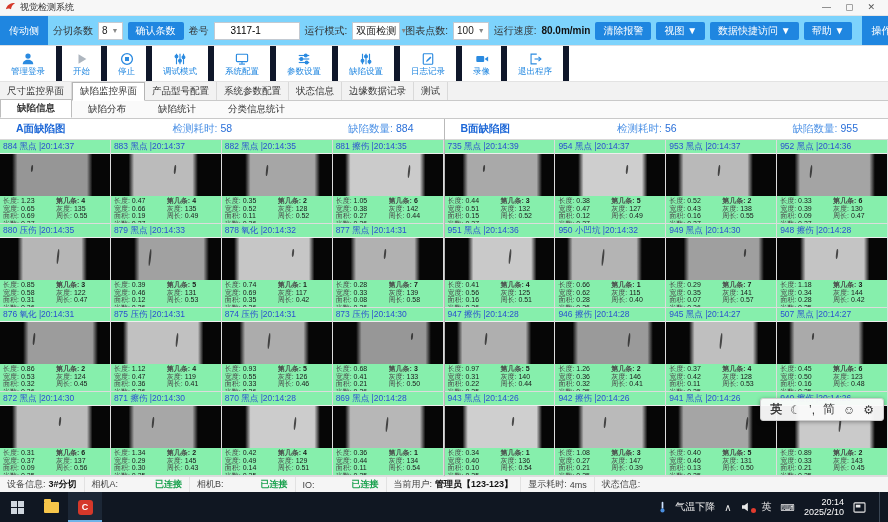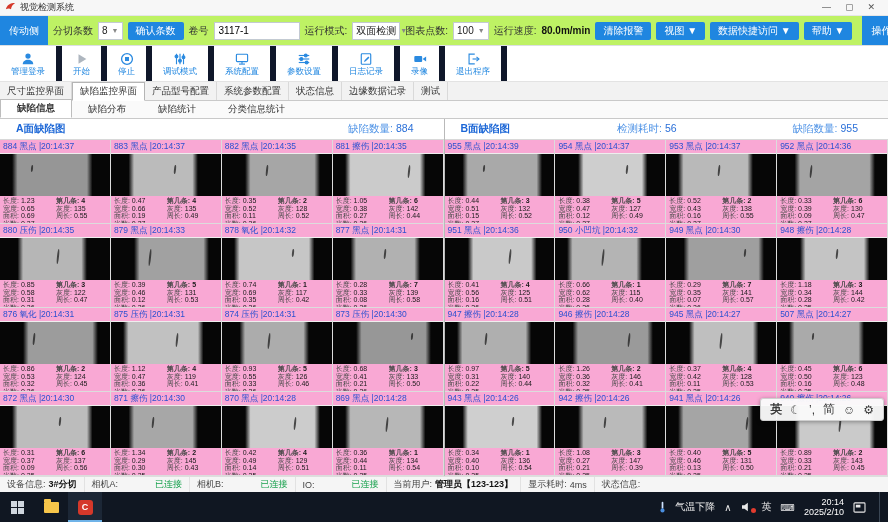--- a/index.html
+++ b/index.html
@@ -5,27 +5,27 @@
   html,body{margin:0;padding:0;background:#000;}
   .screen{width:888px;height:522px;position:relative;overflow:hidden;background:#fff;
     font-family:"Liberation Sans","DejaVu Sans",sans-serif;display:flex;flex-direction:column;color:#222;}
   
   .titlebar{height:15px;background:#f7f7f7;border-bottom:1px solid #e6e6e6;display:flex;align-items:center;padding:0 5px;font-size:9px;flex:0 0 auto;}
   .logo{width:11px;height:11px;margin-right:4px;display:inline-flex;}
   .title{color:#333;}
   .wbtns{margin-left:auto;display:flex;gap:14px;color:#555;font-size:9px;padding-right:8px;}
   .wbtns span{cursor:default;line-height:15px;}
   
-  .toolbar1{height:29px;background:#bef264;border-bottom:1px solid #dcdfe3;display:flex;align-items:center;gap:5px;padding:0 0 0 0;font-size:10px;flex:0 0 auto;white-space:nowrap;}
+  .toolbar1{height:29px;background:#7dd3fc;border-bottom:1px solid #dcdfe3;display:flex;align-items:center;gap:5px;padding:0 0 0 0;font-size:10px;flex:0 0 auto;white-space:nowrap;}
   .btn-blue{background:#1f86e0;color:#fff;padding:4px 8px;border-radius:2px;font-size:10px;line-height:10px;}
   .btn-side{border-radius:0;height:29px;display:flex;align-items:center;padding:0 9px;box-sizing:border-box;}
   .lab1{color:#333;}
   .combo{background:#fff;border:1px solid #c3cad2;height:18px;display:inline-flex;align-items:center;justify-content:space-between;padding:0 3px;box-sizing:border-box;}
   .combo .arr{color:#888;font-size:7px;margin-left:4px;}
-  .tinput{background:#fff;border:1px solid #c3cad2;height:18px;font-size:10px;padding:0 4px;box-sizing:border-box;font-family:inherit;}
+  .tinput{background:#fff;border:1px solid #c3cad2;height:18px;font-size:10px;padding:0 16px;box-sizing:border-box;font-family:inherit;}
   .sp{flex:1;}
   
   .toolbar2{height:35px;background:#fff;border-bottom:1px solid #e3e3e3;display:flex;align-items:stretch;flex:0 0 auto;}
   .action{display:flex;flex-direction:column;align-items:center;justify-content:center;gap:1px;padding:0 11px;border-right:6px solid #0f172a;cursor:default;}
   .action .alabel{font-size:8.5px;color:#1f86e0;line-height:9px;}
   .aicon{height:15px;display:flex;align-items:center;}
   
   .tabs{height:18px;background:#f2f2f2;display:flex;font-size:9.5px;flex:0 0 auto;border-bottom:1px solid #c9c9c9;}
   .tab{padding:0 7px;display:flex;align-items:center;color:#333;border-right:1px solid #d9d9d9;}
   .tab.active{background:#fff;border:1px solid #b5b5b5;border-bottom:1px solid #fff;margin-bottom:-1px;}
@@ -35,34 +35,34 @@
   
   .main{flex:1;display:flex;border-top:1px solid #c9c9c9;min-height:0;}
   .panel{flex:1;display:flex;flex-direction:column;min-width:0;border-right:1px solid #b9b9b9;}
   .panel:last-child{border-right:none;}
   .panel-head{height:20px;display:flex;align-items:center;padding:0 16px;border-bottom:1px solid #d8d8d8;font-size:10.5px;flex:0 0 auto;}
   .p-title{color:#1b66d6;font-weight:bold;flex:1.3;}
   .p-mid{flex:1.1;color:#4f93e6;}
   .p-right{flex:.9;color:#4f93e6;text-align:right;padding-right:14px;}
   .p-val{color:#2a6fd8;margin-left:3px;}
   .grid{flex:1;display:grid;grid-template-columns:repeat(4,1fr);grid-template-rows:repeat(4,1fr);min-height:0;}
-  .cell{border-right:1px solid #dcdcdc;border-bottom:1px solid #dcdcdc;display:flex;flex-direction:column;min-width:0;min-height:0;overflow:hidden;background:#f9a8d4;}
+  .cell{border-right:1px solid #dcdcdc;border-bottom:1px solid #dcdcdc;display:flex;flex-direction:column;min-width:0;min-height:0;overflow:hidden;background:#86efac;}
   .cell-head{height:12px;font-size:8.5px;color:#2b50d0;display:flex;align-items:center;padding:1px 3px 0 3px;white-space:nowrap;overflow:hidden;flex:0 0 auto;}
   .cell-img{height:42px;position:relative;flex:0 0 auto;border-top:1px solid #eee;}
   .mark{position:absolute;top:26%;width:2px;background:rgba(30,30,30,.75);border-radius:45%;transform:rotate(6deg);}
   .cell-info{flex:1;display:flex;gap:2px;padding:1px 3px;font-size:7px;line-height:7.6px;color:#1a1a1a;min-height:0;overflow:hidden;}
   .icol{flex:1;min-width:0;}
   .irow{display:flex;white-space:nowrap;overflow:hidden;}
   .irow .lab{color:#4a4a4a;margin-right:2px;}
   .irow.strip{font-weight:bold;}
   
   .statusbar{height:15px;background:#f5f5f5;border-top:1px solid #dddddd;display:flex;font-size:9px;color:#444;flex:0 0 auto;}
   .seg{padding:0 7px;display:flex;align-items:center;gap:3px;border-right:1px solid #e2e2e2;height:100%;}
   .bold{font-weight:bold;color:#111;}
-  .green{color:#18a14d;font-weight:normal;padding-left:34px;}
+  .green{color:#18a14d;font-weight:bold;padding-left:34px;}
   
   .taskbar{height:30px;background:#101722;display:flex;align-items:center;color:#fff;flex:0 0 auto;font-size:9px;}
   .tb-icon{width:34px;height:30px;display:flex;align-items:center;justify-content:center;}
   .winlogo{display:grid;grid-template-columns:6px 6px;grid-template-rows:6px 6px;gap:1px;}
   .winlogo i{background:#cfd6de;}
   .folder{width:15px;height:11px;background:#f7c64a;border-radius:1px;position:relative;}
   .folder:before{content:"";position:absolute;top:-3px;left:0;width:7px;height:3px;background:#f7c64a;border-radius:1px 1px 0 0;}
   .appred{width:15px;height:15px;background:#d5382a;border-radius:3px;display:flex;align-items:center;justify-content:center;color:#fff;font-size:9px;font-weight:bold;}
   .tb-icon.activeapp{box-shadow:inset 0 -2px 0 #6fb3e8;background:#1c2736;}
   .tb-right{margin-left:auto;display:flex;align-items:center;gap:9px;padding-right:4px;}
@@ -183,20 +183,33 @@
             <line x1="2" y1="12" x2="14" y2="12"></line>
             <circle cx="10" cy="4" r="1.6"></circle>
             <circle cx="5" cy="8" r="1.6"></circle>
             <circle cx="11" cy="12" r="1.6"></circle>
           </svg>
         </span>
         <span class="alabel">参数设置</span>
       </div>
       <div class="action">
         <span class="aicon">
+          <svg viewBox="0 0 16 16" width="14" height="14" stroke="#2a8ae0" stroke-width="1.3" fill="#2a8ae0">
+            <line x1="4" y1="2" x2="4" y2="14"></line>
+            <line x1="8" y1="2" x2="8" y2="14"></line>
+            <line x1="12" y1="2" x2="12" y2="14"></line>
+            <circle cx="4" cy="10" r="1.6"></circle>
+            <circle cx="8" cy="5" r="1.6"></circle>
+            <circle cx="12" cy="11" r="1.6"></circle>
+          </svg>
+        </span>
+        <span class="alabel">缺陷设置</span>
+      </div>
+      <div class="action">
+        <span class="aicon">
           <svg viewBox="0 0 16 16" width="14" height="14">
             <rect x="2.6" y="2" width="10.8" height="12" rx="1" fill="none" stroke="#2a8ae0" stroke-width="1.3"></rect>
             <path d="M10.6 5.2l-4.2 4.2-.8 2.1 2.1-.8 4.2-4.2z" fill="#2a8ae0"></path>
           </svg>
         </span>
         <span class="alabel">日志记录</span>
       </div>
       <div class="action">
         <span class="aicon">
           <svg viewBox="0 0 16 16" width="14" height="14" fill="#2a8ae0">
@@ -232,20 +245,21 @@
       <div class="subtab active">缺陷信息</div>
       <div class="subtab">缺陷分布</div>
       <div class="subtab">缺陷统计</div>
       <div class="subtab">分类信息统计</div>
     </div>
 
   <div class="main">
       <div class="panel">
         <div class="panel-head">
           <span class="p-title">A面缺陷图</span>
+          <span class="p-mid"><span>检测耗时:</span><span class="p-val">58</span></span>
           <span class="p-right"><span>缺陷数量:</span><span class="p-val">884</span></span>
         </div>
         <div class="grid">
           <div class="cell">
             <div class="cell-head">884 黑点 |20:14:37</div>
             <div class="cell-img" style="background:linear-gradient(90deg,#060606 0 11%,rgb(150,150,150) 16% 79%,#060606 84% 100%)">
               <span class="mark" style="left:28%;height:7px"></span>
             </div>
             <div class="cell-info">
               <div class="icol">
@@ -549,21 +563,21 @@
         </div>
       </div>
       <div class="panel">
         <div class="panel-head">
           <span class="p-title">B面缺陷图</span>
           <span class="p-mid"><span>检测耗时:</span><span class="p-val">56</span></span>
           <span class="p-right"><span>缺陷数量:</span><span class="p-val">955</span></span>
         </div>
         <div class="grid">
           <div class="cell">
-            <div class="cell-head">955 黑点 |20:14:39</div>
+            <div class="cell-head">735 黑点 |20:14:39</div>
             <div class="cell-img" style="background:linear-gradient(90deg,#060606 0 16%,rgb(169,169,169) 21% 84%,#060606 89% 100%)">
               <span class="mark" style="left:35%;height:7px"></span>
             </div>
             <div class="cell-info">
               <div class="icol">
                 <div class="irow"><span class="lab">长度:</span>0.44</div>
                 <div class="irow"><span class="lab">宽度:</span>0.51</div>
                 <div class="irow"><span class="lab">面积:</span>0.15</div>
                 <div class="irow"><span class="lab">米数:</span>0.37</div>
               </div>

